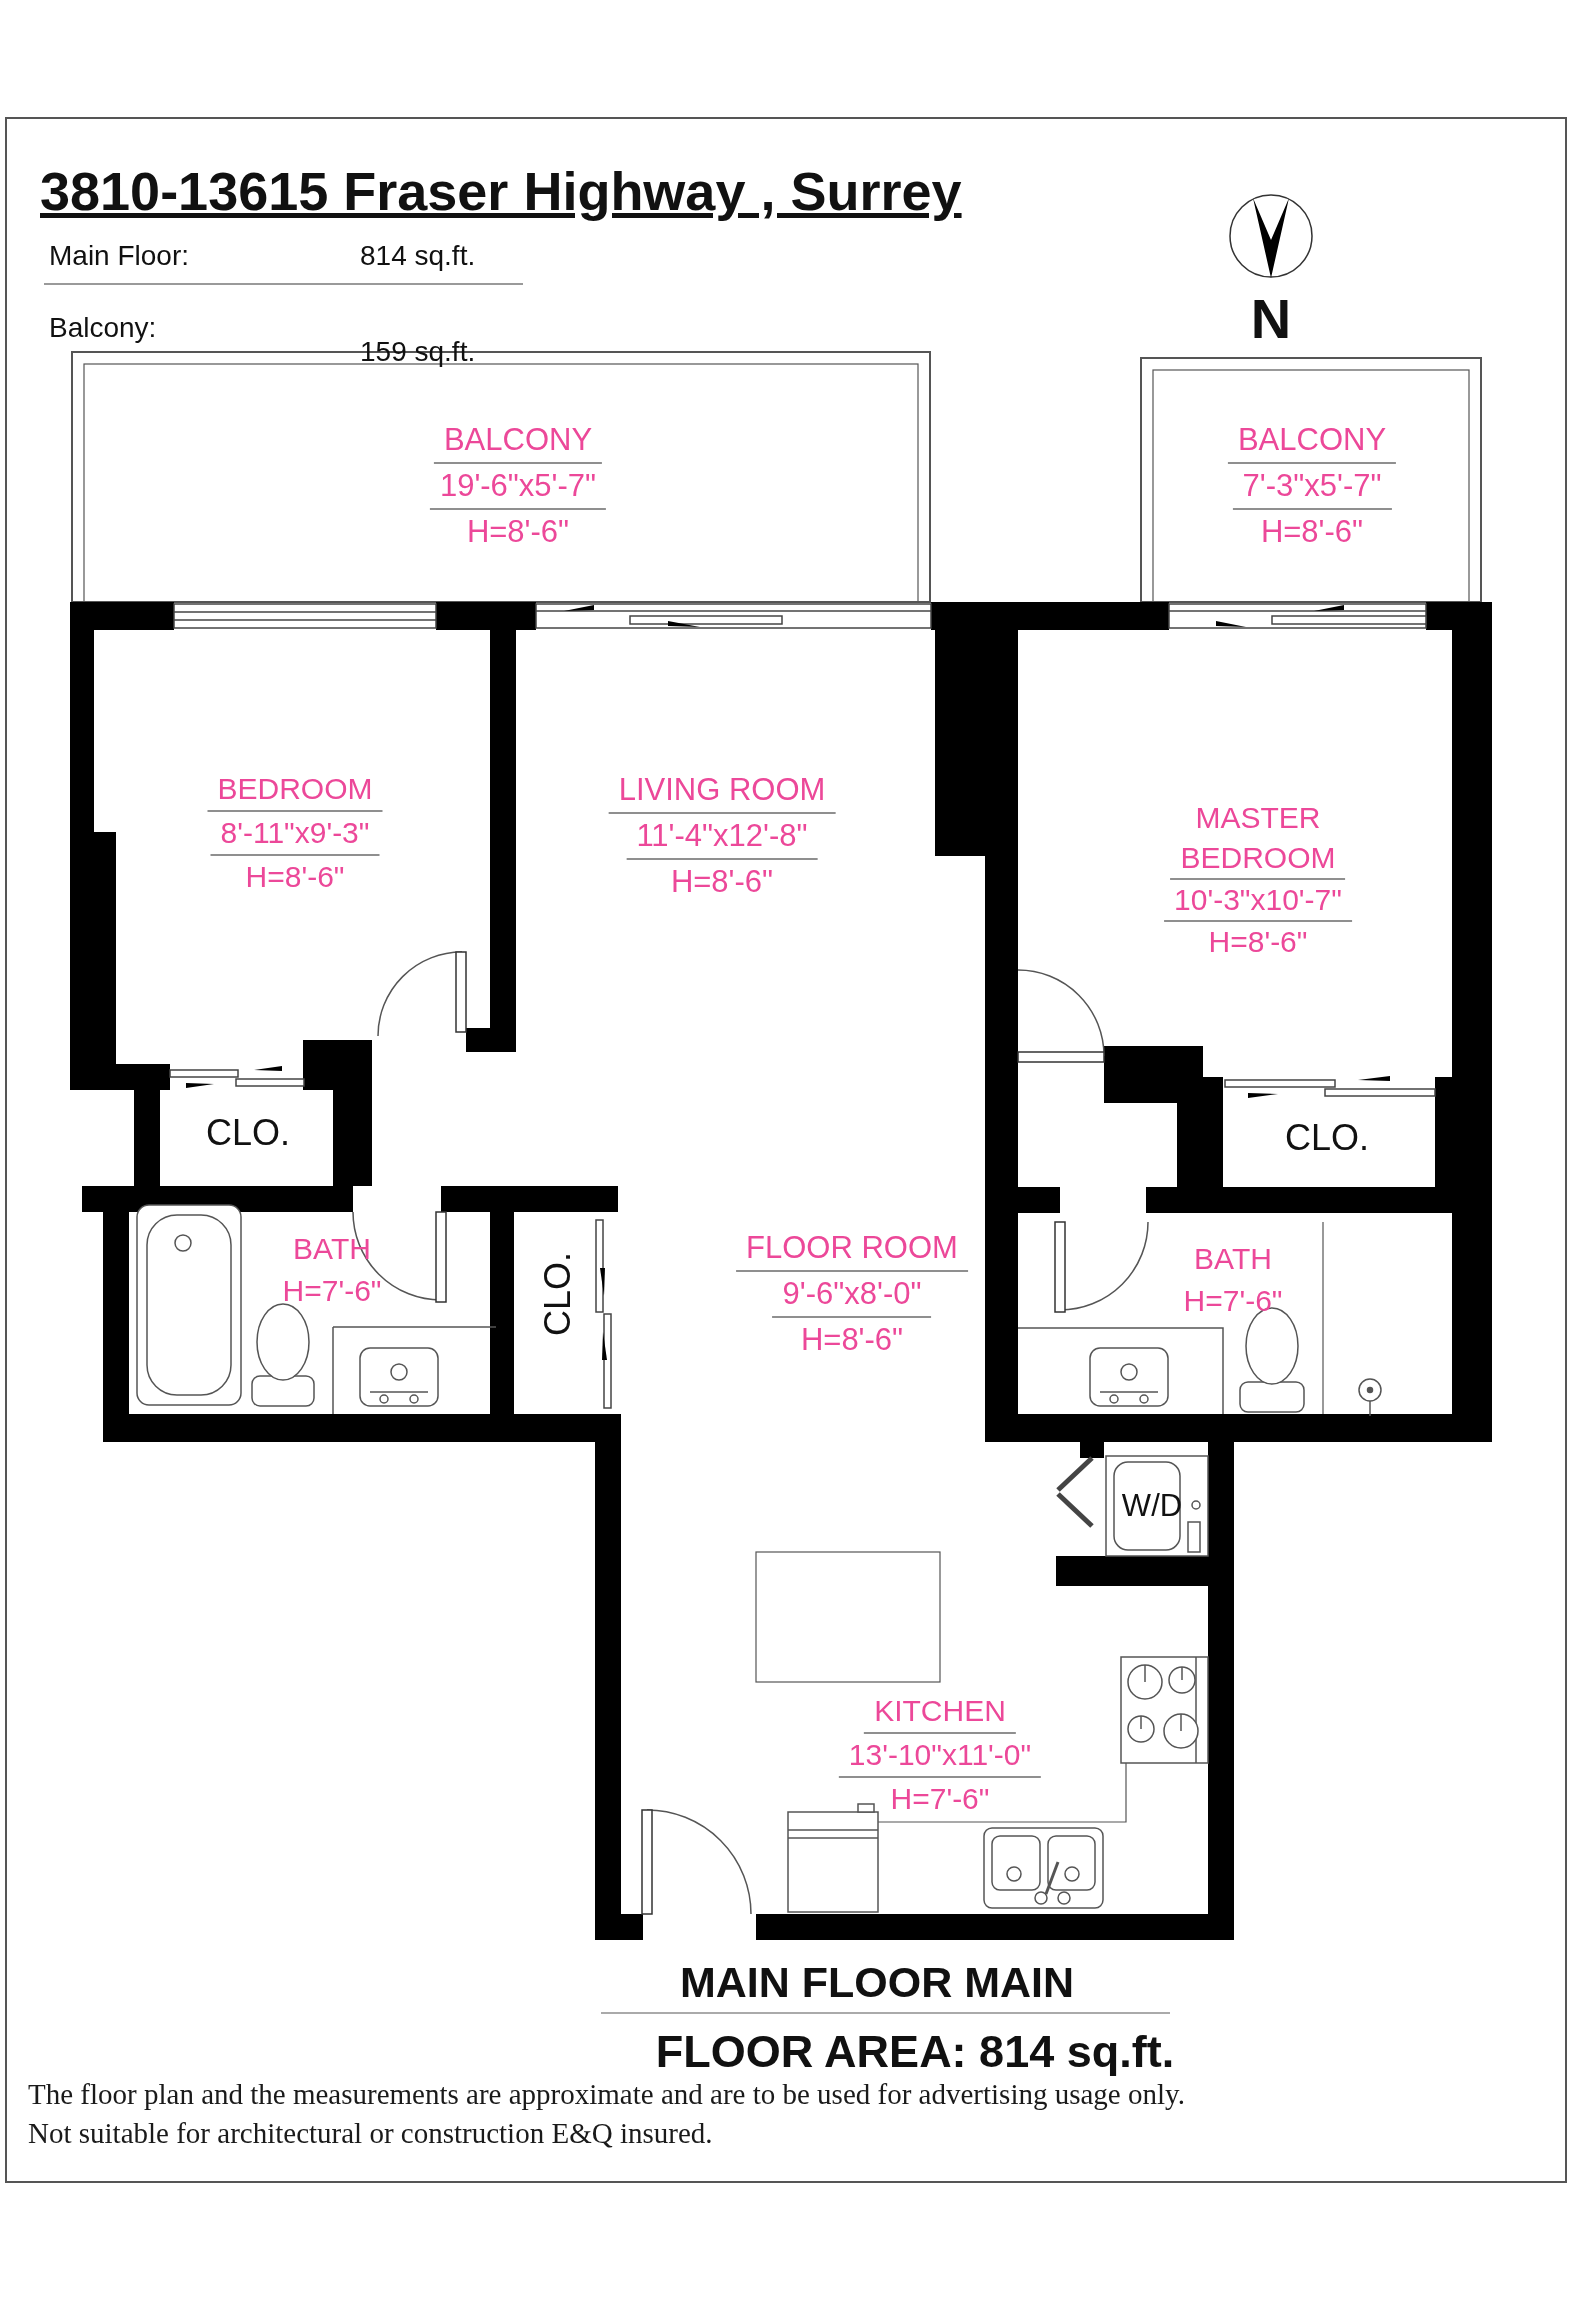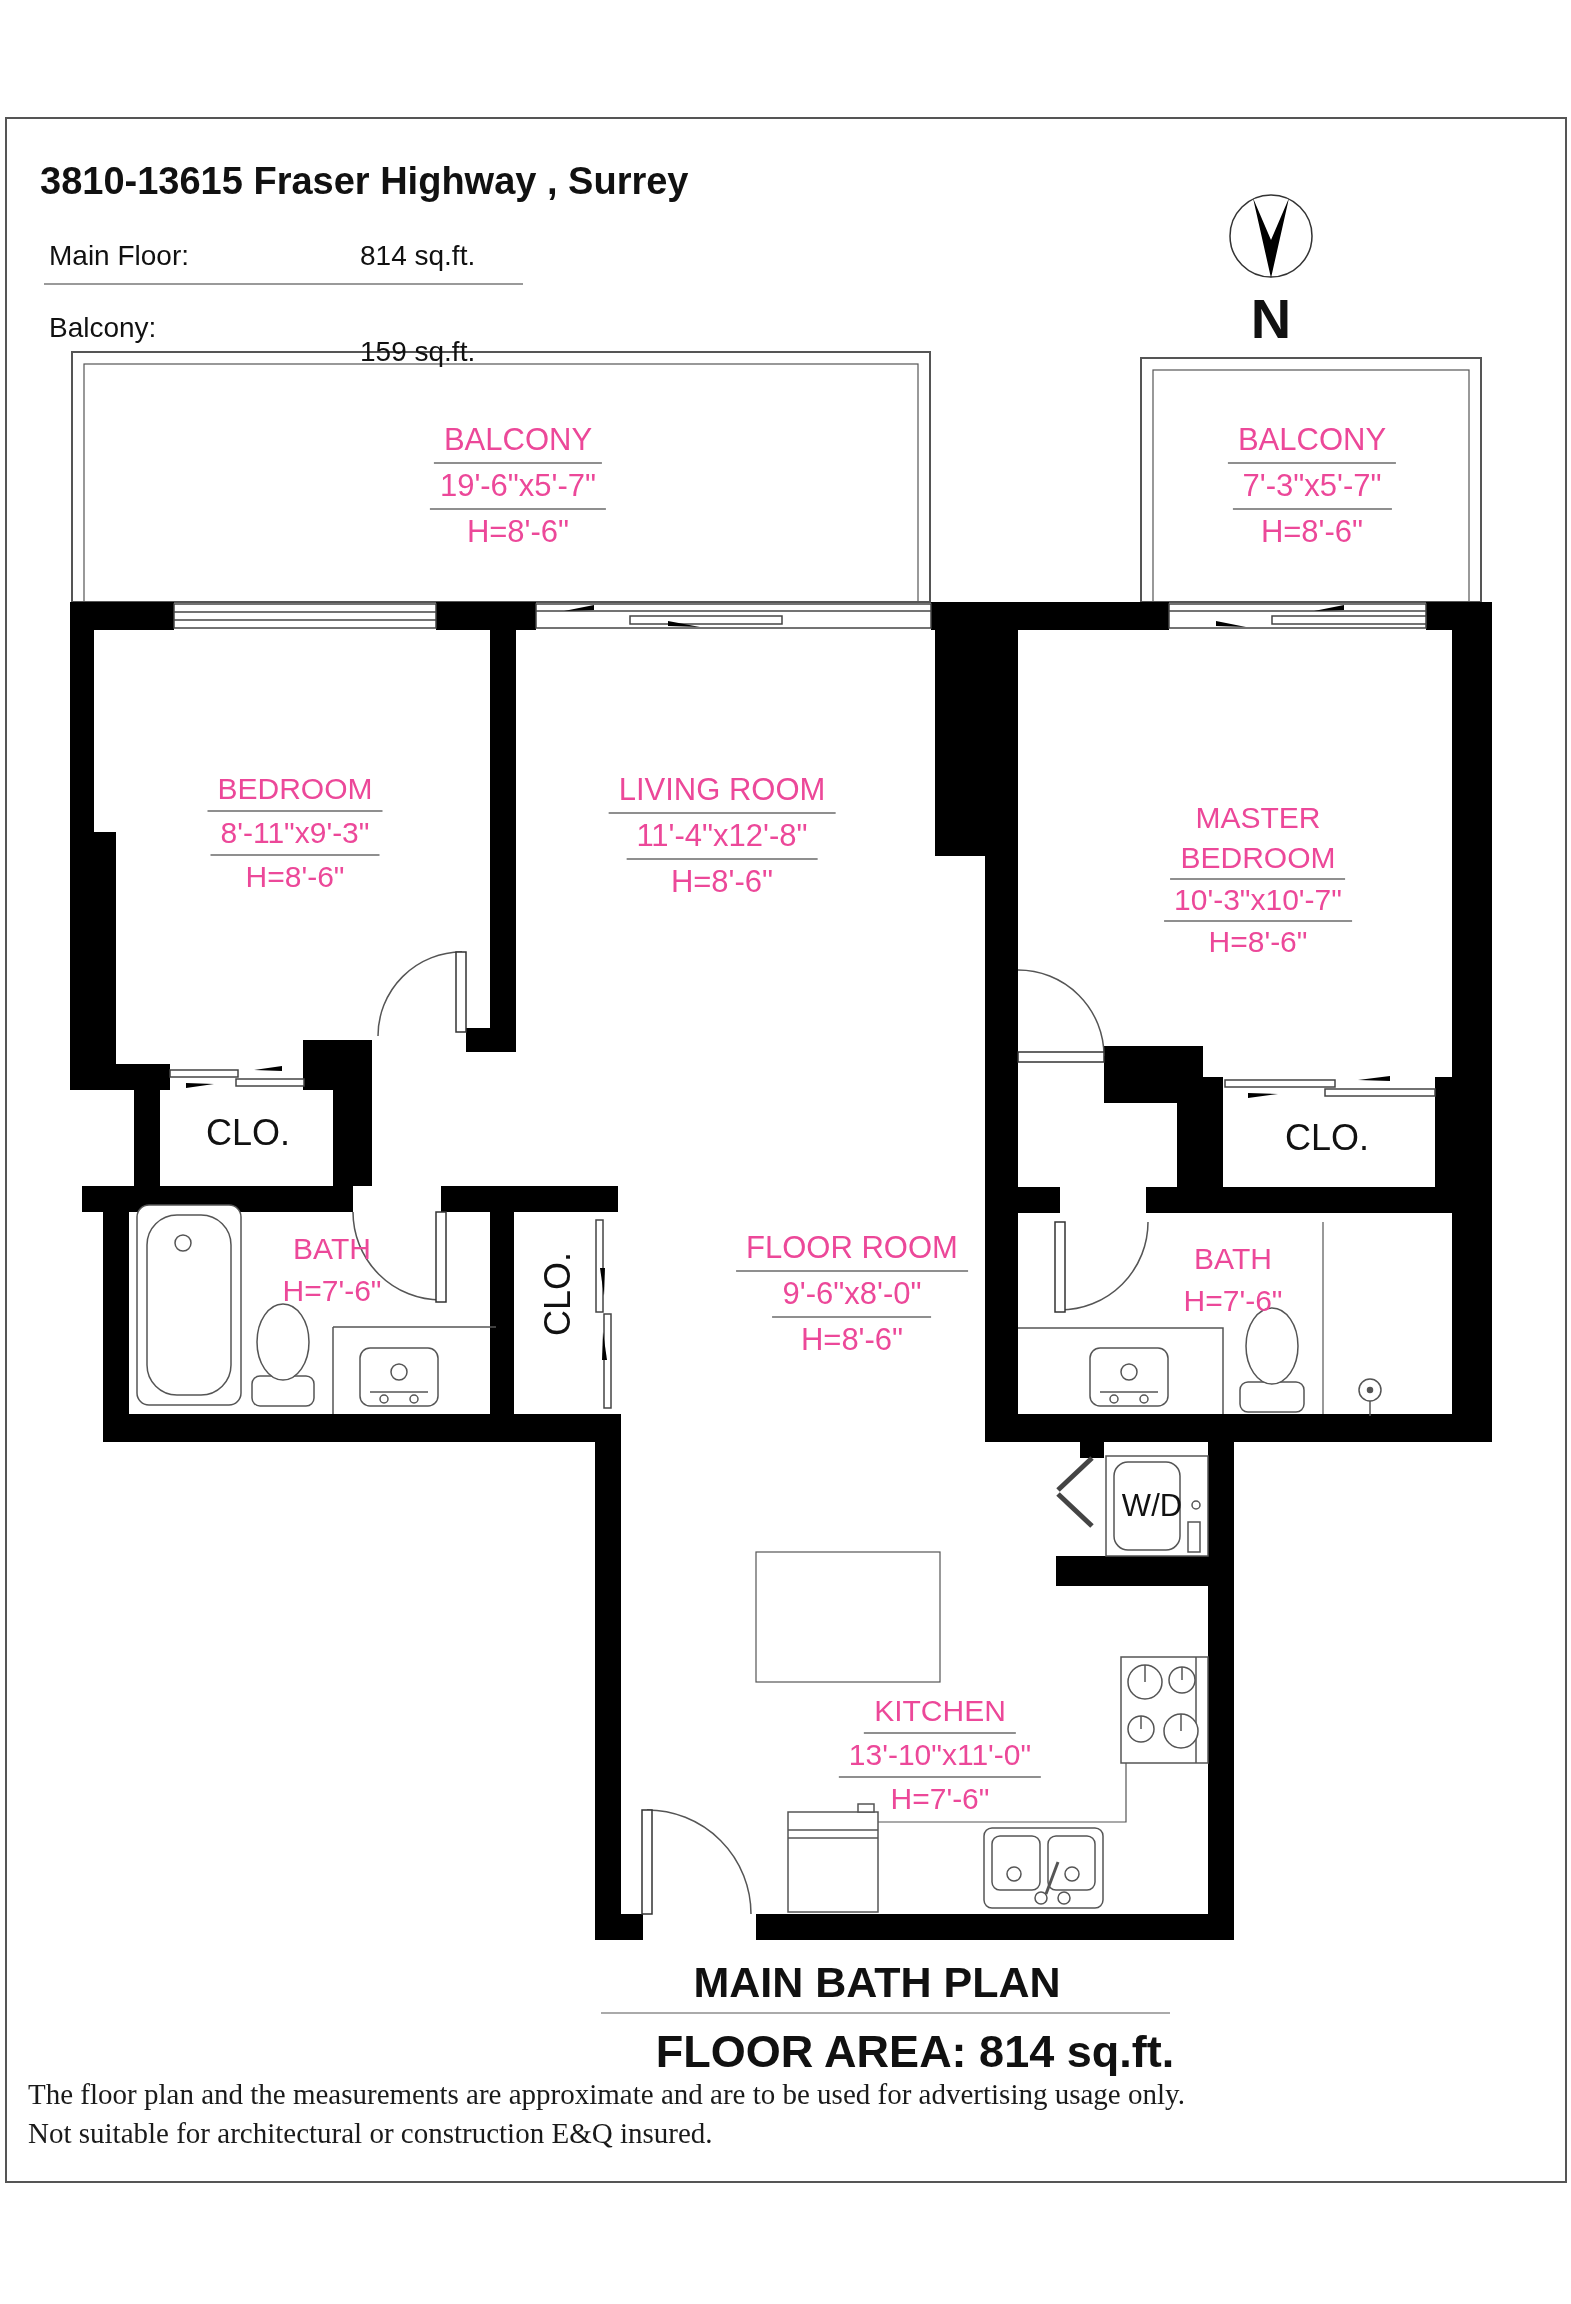--- a/index.html
+++ b/index.html
@@ -1,20 +1,20 @@
 <!DOCTYPE html>
 <html><head>
 <meta charset="utf-8">
 <style>
   html,body{margin:0;padding:0;background:#fff;}
   body{width:1571px;height:2304px;position:relative;overflow:hidden;
        font-family:"Liberation Sans",sans-serif;color:#111;}
   #plan-svg{position:absolute;left:0;top:0;}
   .abs{position:absolute;white-space:nowrap;}
-  .title{font-size:38px;font-weight:bold;letter-spacing:0px;}
+  .title{font-size:54px;font-weight:bold;letter-spacing:0px;text-decoration:underline;}
   .sub{font-size:28px;}
   .subval{font-size:28px;}
   .hr{position:absolute;border-top:2px solid #9a9a9a;height:0;}
   .rl{position:absolute;text-align:center;transform:translateX(-50%);
       font-size:31px;line-height:44px;color:#ec4899;}
   .rl .u{display:inline-block;border-bottom:2px solid #8f8f8f;padding:0 10px 0px;}
   .rl.small{font-size:30px;line-height:42px;}
   .clo{position:absolute;font-size:36px;transform:translate(-50%,-50%);}
   .clo.rot{transform:translate(-50%,-50%) rotate(-90deg);}
   .wd{position:absolute;font-size:31px;transform:translate(-50%,-50%);}
@@ -310,17 +310,17 @@
 <div class="rl small" style="left:1233px;top:1238px;line-height:42px;">
   <span>BATH</span><br>
   <span>H=7'-6"</span>
 </div>
 
 <div class="clo" style="left:248px;top:1133px;">CLO.</div>
 <div class="clo" style="left:1327px;top:1138px;">CLO.</div>
 <div class="clo rot" style="left:558px;top:1294px;">CLO.</div>
 <div class="wd" style="left:1152px;top:1506px;">W/D</div>
 
-<div class="plan-title" style="left:877px;top:1958px;">MAIN BATH PLAN</div>
+<div class="plan-title" style="left:877px;top:1958px;">MAIN FLOOR MAIN</div>
 <div class="hr" style="left:601px;top:2012px;width:569px;border-top-color:#aaa;"></div>
 <div class="floor-area" style="left:874px;top:2026px;">FLOOR AREA: 814 sq.ft.</div>
 <div class="disc" style="left:28px;top:2078px;">The floor plan and the measurements are approximate and are to be used for advertising usage only.</div>
 <div class="disc" style="left:28px;top:2117px;">Not suitable for architectural or construction E&amp;Q insured.</div>
 
 </body></html>

